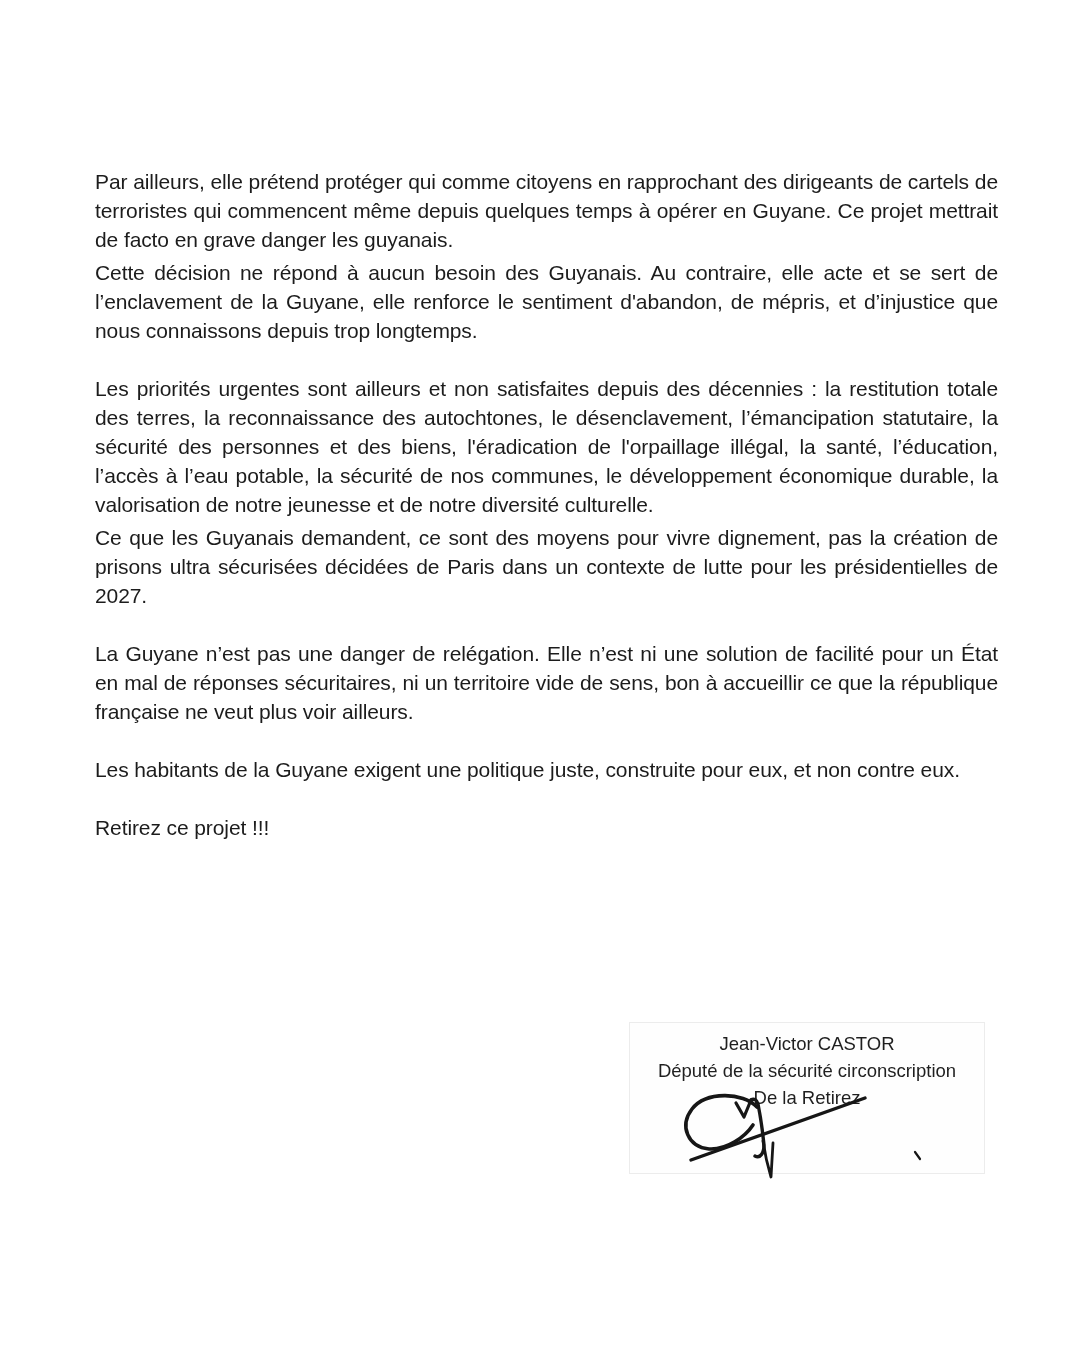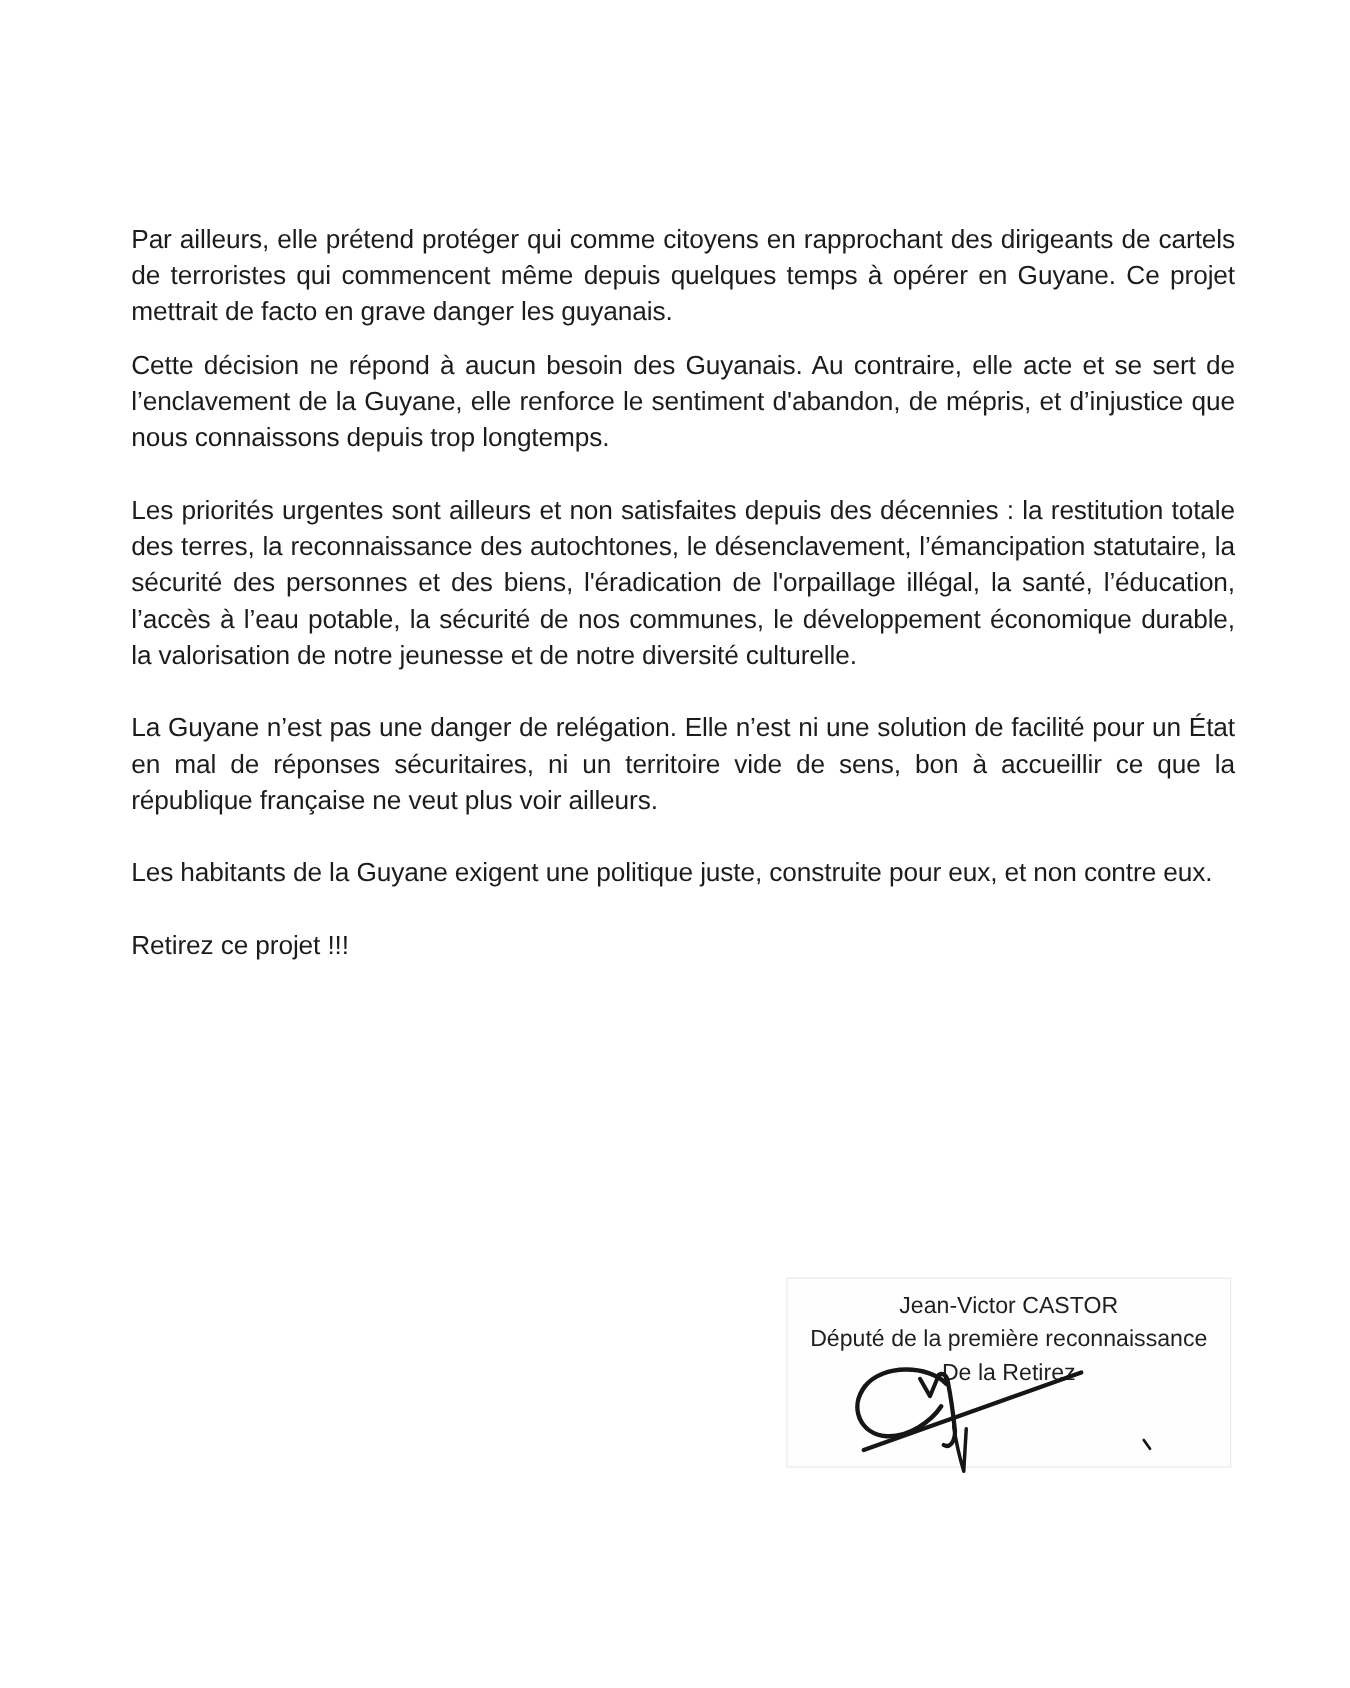--- a/index.html
+++ b/index.html
@@ -23,21 +23,21 @@
   }
   .letter-body{
     position:absolute;
     left:91px;top:163px;
     width:911px;
     font-size:21px;
     line-height:29px;
     letter-spacing:-0.1px;
     text-align:justify;
   }
-  .letter-body p{margin:14px;}
+  .letter-body p{margin:4px;}
   .letter-body p.spaced{margin-top:29px;}
   .letter-body strong, .letter-body p.bold{font-weight:normal;}
   .signature-block{
     position:absolute;
     left:629px;top:1022px;
     width:356px;height:152px;
     box-sizing:border-box;
     padding-top:7px;
     background:#fefefe;
     border:1px solid #ececec;
@@ -66,33 +66,34 @@
 <div class="page">
 
   <main class="letter-body">
 
     <p>Par ailleurs, elle prétend protéger qui comme citoyens en rapprochant des dirigeants de cartels de terroristes qui commencent même depuis quelques temps à opérer en Guyane. Ce projet mettrait de facto en grave danger les guyanais.</p>
 
     <p>Cette décision ne répond à aucun besoin des Guyanais. Au contraire, elle acte et se sert de l’enclavement de la Guyane, elle renforce le sentiment d'abandon, de mépris, et d’injustice que nous connaissons depuis trop longtemps.</p>
 
     <p class="spaced"><strong>Les priorités urgentes sont ailleurs</strong><span> et non satisfaites depuis des décennies : la restitution totale des terres, la reconnaissance des autochtones, le désenclavement, l’émancipation statutaire, la sécurité des personnes et des biens, l'éradication de l'orpaillage illégal, la santé, l’éducation, l’accès à l’eau potable, la sécurité de nos communes, le développement économique durable, la valorisation de notre jeunesse et de notre diversité culturelle.</span></p>
 
+    <p><span>Ce que les Guyanais demandent, ce sont des moyens pour </span><strong>vivre dignement</strong><span>, pas la création de prisons ultra sécurisées décidées de Paris dans un contexte de lutte pour les présidentielles de 2027.</span></p>
 
     <p class="spaced"><strong>La Guyane n’est pas une danger de relégation.</strong><span> Elle n’est ni une solution de facilité pour un État en mal de réponses sécuritaires, ni un territoire vide de sens, bon à accueillir ce que la république française ne veut plus voir ailleurs.</span></p>
 
 
     <p class="spaced bold">Les habitants de la Guyane exigent une politique juste, construite pour eux, et non contre eux.</p>
 
     <p class="spaced bold">Retirez ce projet !!!</p>
 
   </main>
 
   <div class="signature-block">
     <div class="sig-line">Jean-Victor CASTOR</div>
-    <div class="sig-line">Député de la première reconnaissance</div>
+    <div class="sig-line">Député de la sécurité circonscription</div>
     <div class="sig-line">De la Retirez</div>
 
     <svg class="signature-scribble" viewBox="0 0 320 100" xmlns="http://www.w3.org/2000/svg" aria-hidden="true">
 
       <path d="M 109,18 C 95,3 58,2 44,20 C 31,37 40,58 61,60 C 79,61 97,48 105,36" stroke-width="3.6"></path>
 
       <path d="M 88,14 L 96,28 L 103,11" stroke-width="3.2"></path>
 
       <path d="M 103,11 C 106,9 109,11 110,15 C 113,30 115,46 116,56 C 116,64 112,70 107,67" stroke-width="3.4"></path>
 

